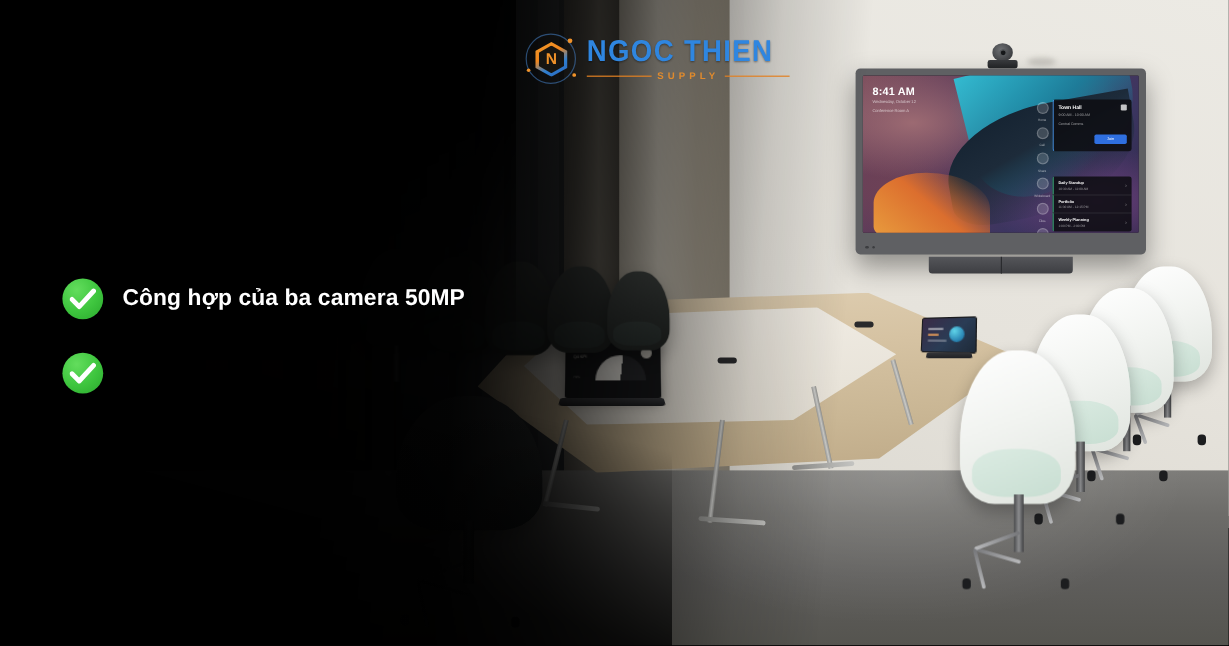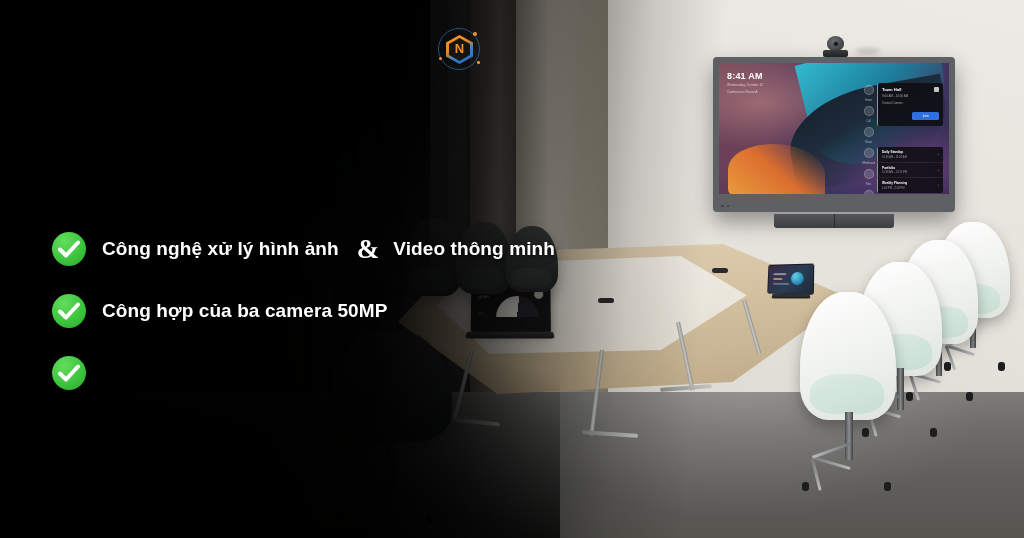--- a/index.html
+++ b/index.html
@@ -614,35 +614,33 @@
     <div class="logo">
       <div class="logo-mark">
         <div class="logo-ring"></div>
         <div class="logo-hex"></div>
         <div class="logo-hex-in"></div>
         <div class="logo-n">N</div>
         <div class="logo-spark sp1"></div>
         <div class="logo-spark sp2"></div>
         <div class="logo-spark sp3"></div>
       </div>
+      <div class="logo-text">
+        <div class="logo-name">NGOC THIEN</div>
+        <div class="logo-sub-row">
+          <span class="logo-rule"></span>
+          <span class="logo-sub">SUPPLY</span>
+          <span class="logo-rule"></span>
+        </div>
+      </div>
     </div>
 
 
     <div class="bullets">
 
-      <div class="bullet">
-        <span class="check">
-          <svg width="22" height="20" viewBox="0 0 22 20" aria-hidden="true">
-            <path d="M2 10.5 L8 16.5 L20 3.5" fill="none" stroke="#ffffff" stroke-width="4" stroke-linecap="round" stroke-linejoin="round"></path>
-          </svg>
-        </span>
-        <span class="bullet-text">Công nghệ xử lý hình ảnh</span>
-        <span class="amp">&amp;</span>
-        <span class="bullet-text" style="margin-left:0;">Video thông minh</span>
-      </div>
 
       <div class="bullet">
         <span class="check">
           <svg width="22" height="20" viewBox="0 0 22 20" aria-hidden="true">
             <path d="M2 10.5 L8 16.5 L20 3.5" fill="none" stroke="#ffffff" stroke-width="4" stroke-linecap="round" stroke-linejoin="round"></path>
           </svg>
         </span>
         <span class="bullet-text">Công hợp của ba camera 50MP</span>
       </div>
 

